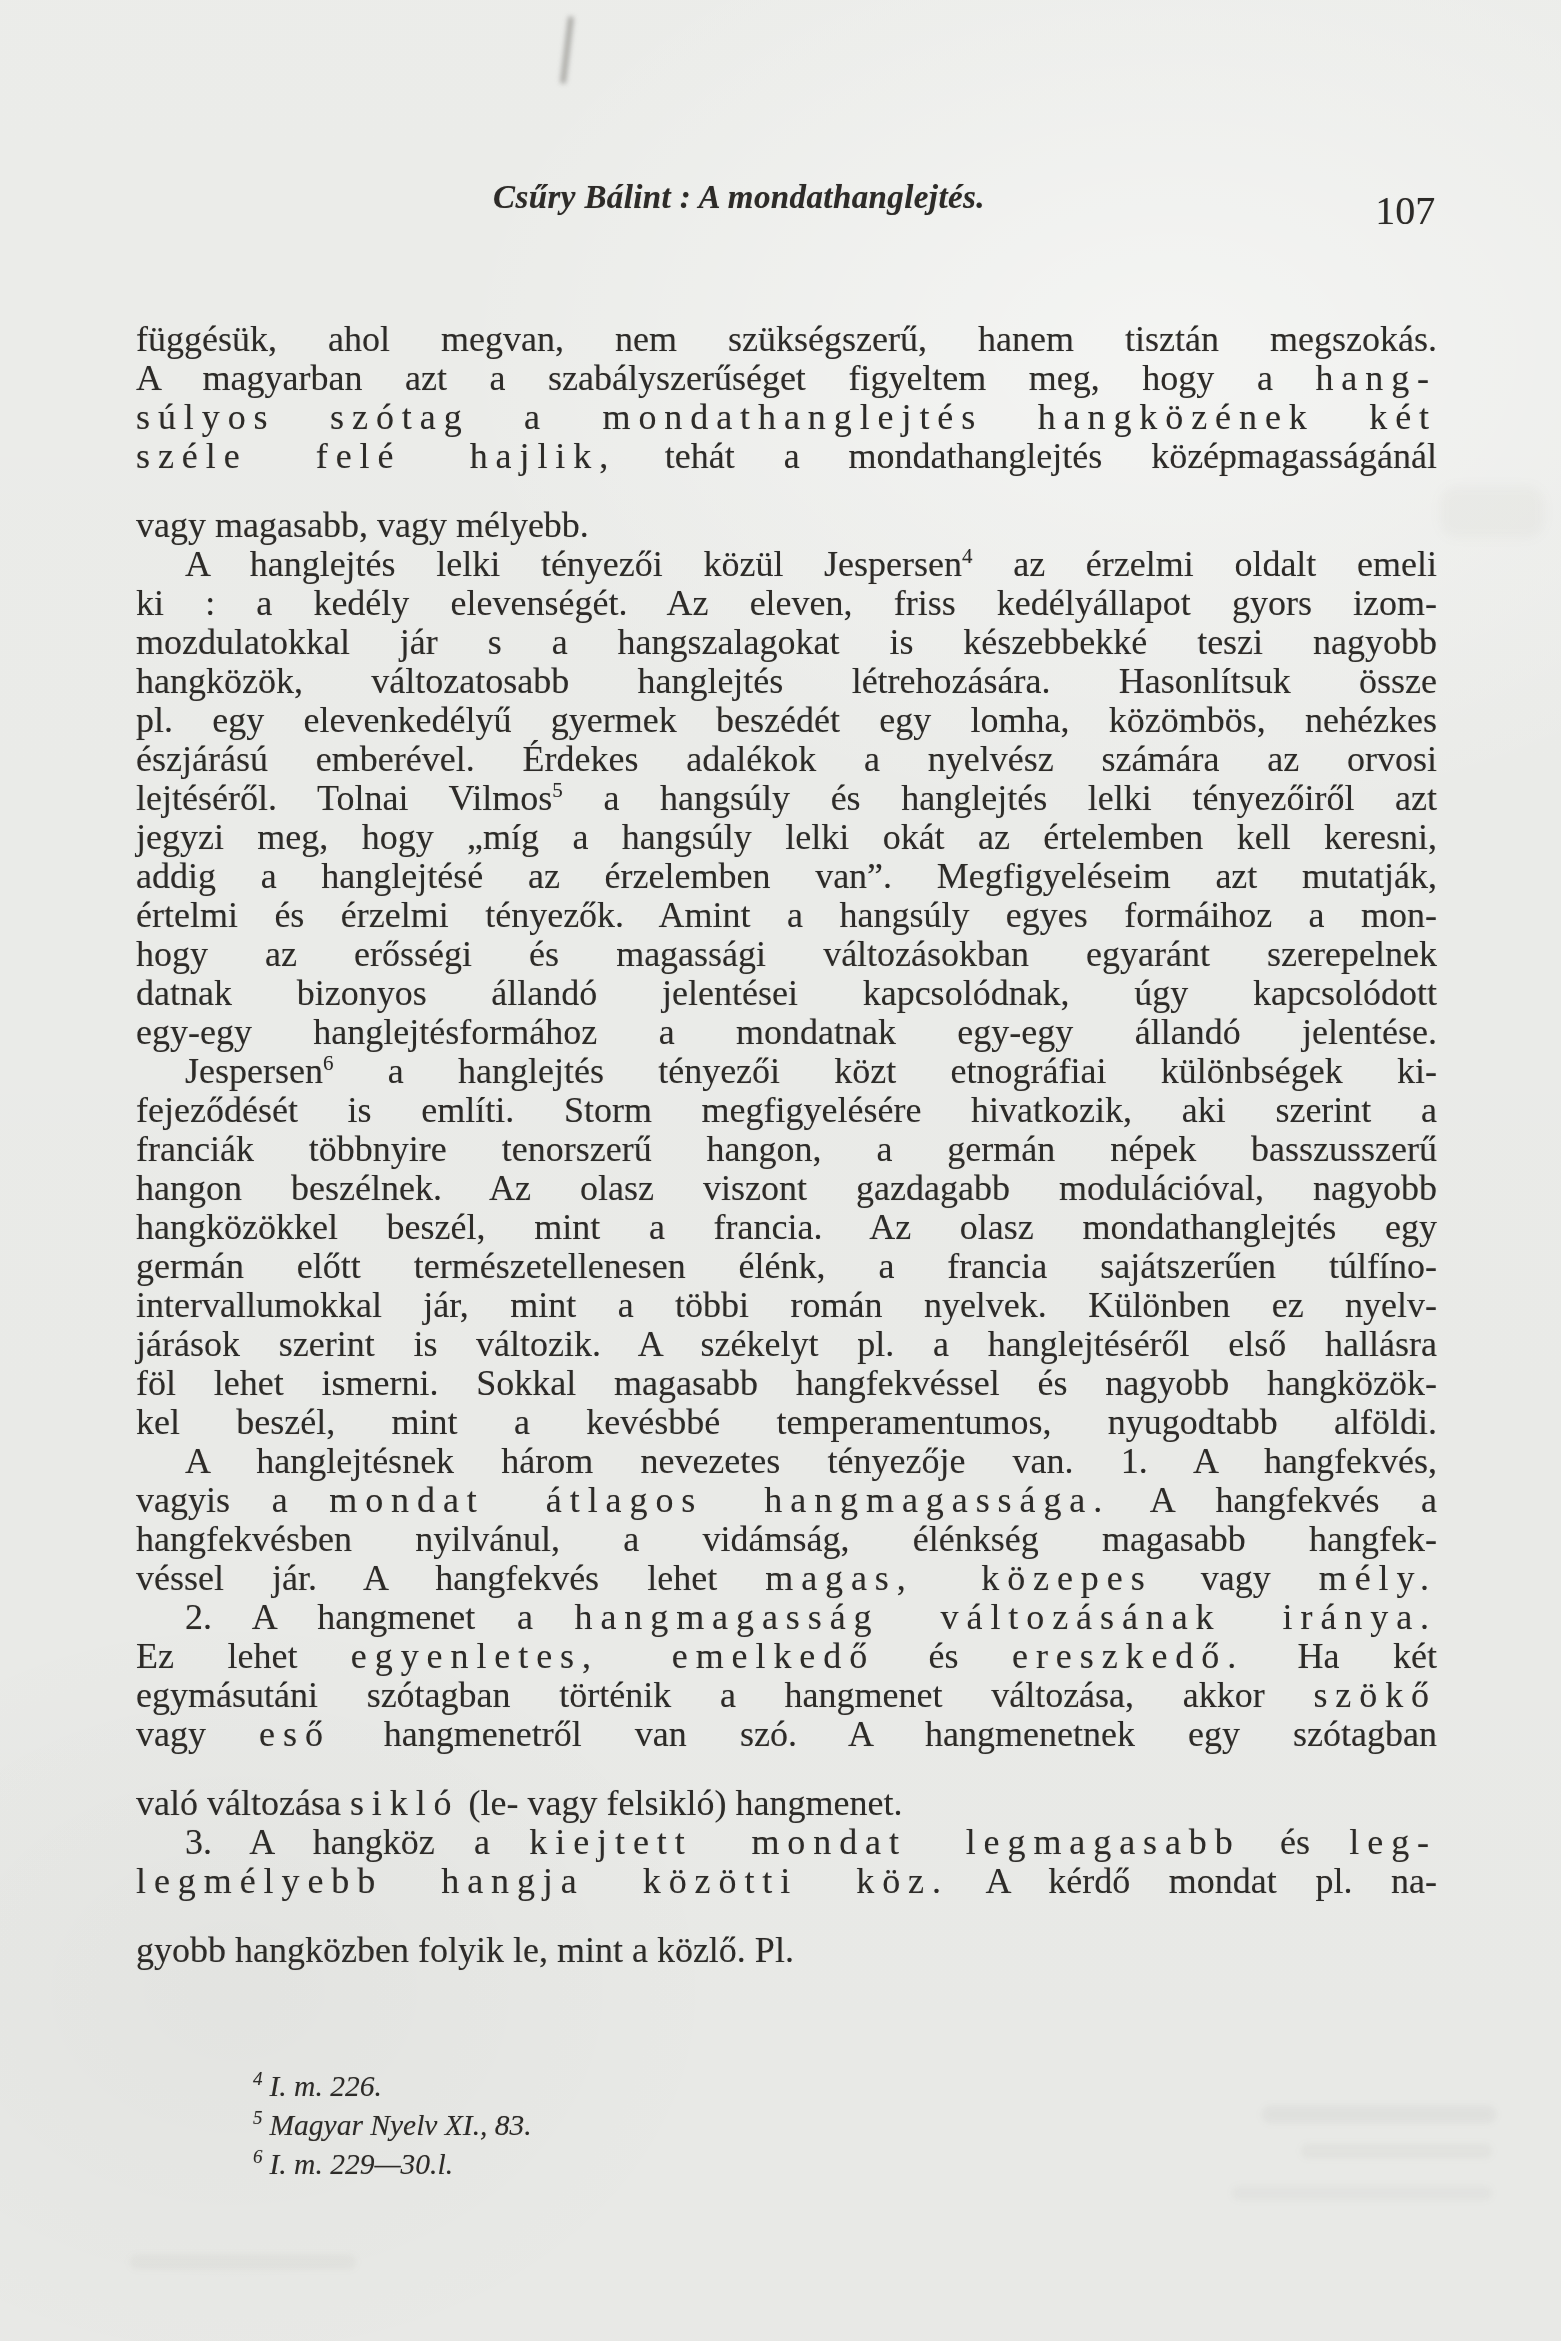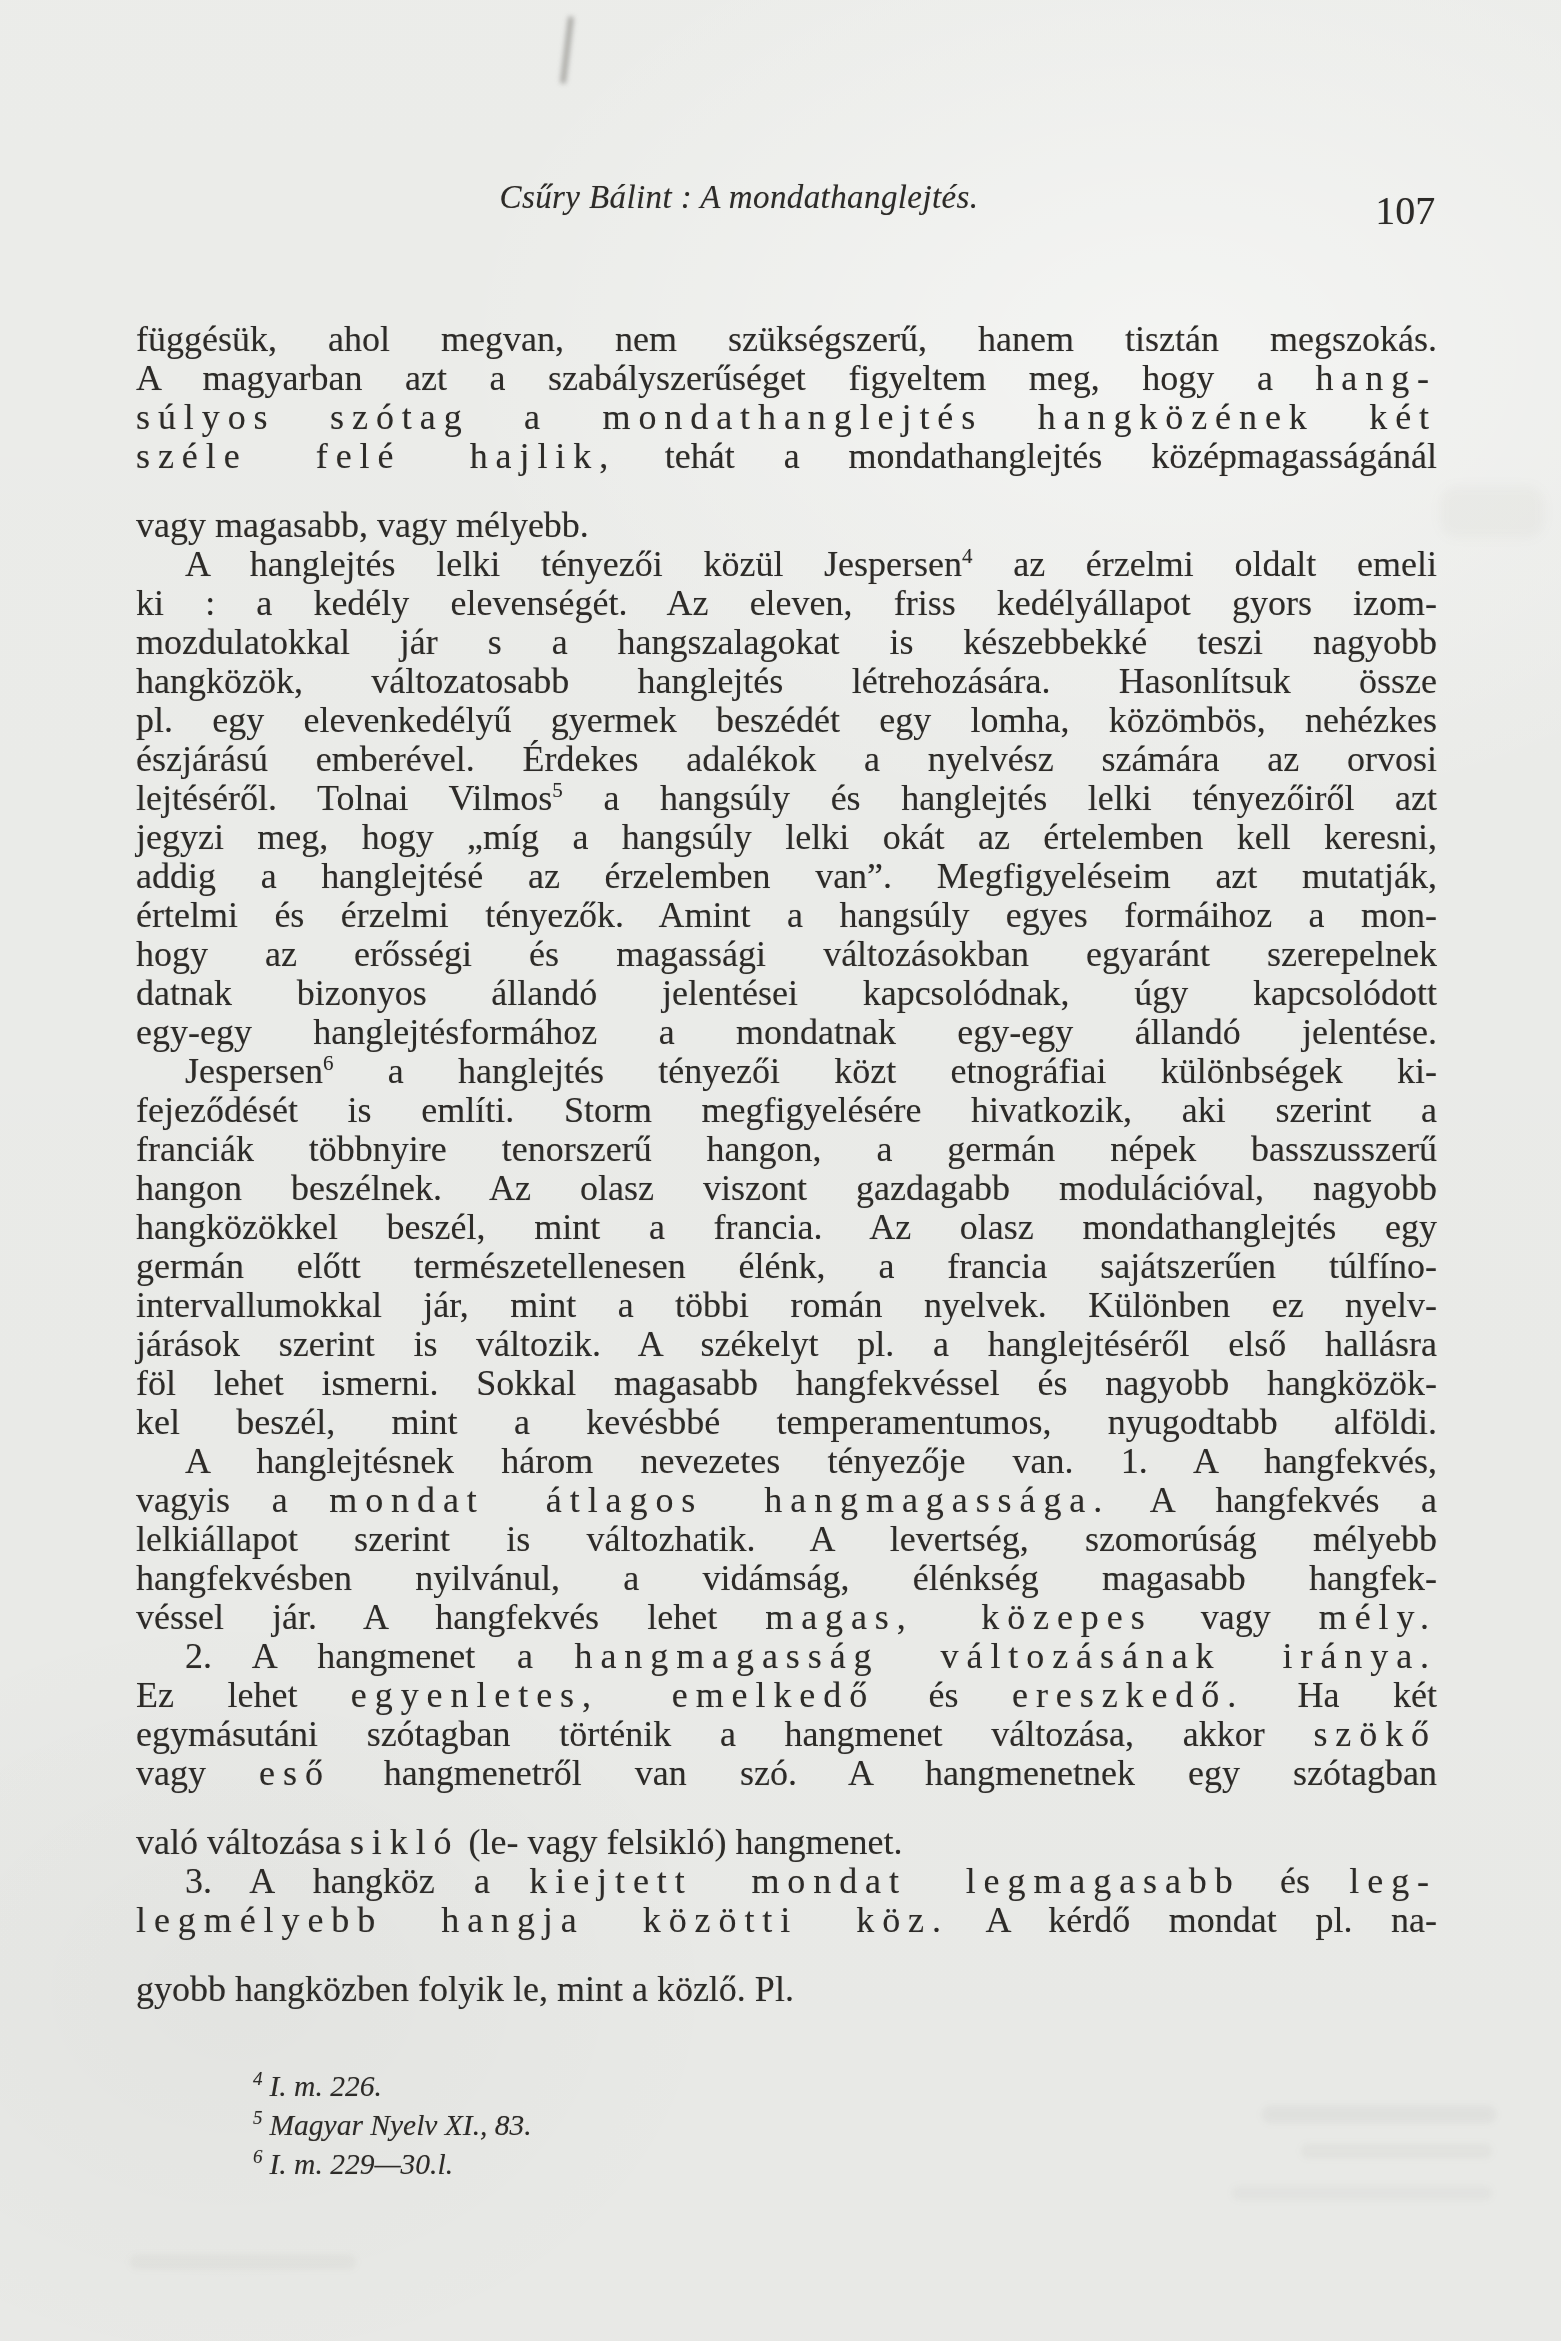--- a/index.html
+++ b/index.html
@@ -13,20 +13,21 @@
     font-family:"Liberation Serif", serif;
     color:#2d2b28;
   }
   .page{position:absolute;inset:0;}
   
   .header{position:absolute;left:136px;top:179px;width:1301px;height:43px;}
   .header .title{
     position:absolute;left:0;right:95px;text-align:center;
     font-style:italic;font-size:33px;letter-spacing:0.4px;
     text-shadow:0 0 0.9px rgba(45,43,40,.35);
+    font-weight:bold;
   }
   .header .pagenum{
     position:absolute;right:1.7px;top:8px;font-size:40px;
     text-shadow:0 0 0.9px rgba(45,43,40,.35);
   }
   
   .body-text{position:absolute;left:136px;top:320px;width:1301px;}
   .line{
     font-size:36px;line-height:39px;height:39px;
     text-align:justify;text-align-last:justify;
@@ -100,21 +101,20 @@
         <div class="line"><span>hangközökkel beszél, mint a francia. Az olasz mondathanglejtés egy</span></div>
         <div class="line"><span>germán előtt természetellenesen élénk, a francia sajátszerűen túlfíno-</span></div>
         <div class="line"><span>intervallumokkal jár, mint a többi román nyelvek. Különben ez nyelv-</span></div>
         <div class="line"><span>járások szerint is változik. A székelyt pl. a hanglejtéséről első hallásra</span></div>
         <div class="line"><span>föl lehet ismerni. Sokkal magasabb hangfekvéssel és nagyobb hangközök-</span></div>
         <div class="line"><span>kel beszél, mint a kevésbbé temperamentumos, nyugodtabb alföldi.</span></div>
       </div>
       <div>
         <div class="line indent"><span>A hanglejtésnek három nevezetes tényezője van. 1. </span><span class="it">A hangfekvés,</span></div>
         <div class="line"><span>vagyis a </span><span class="sp">mondat átlagos hangmagassága.</span><span> A hangfekvés a</span></div>
-        <div class="line"><span>lelkiállapot szerint is változhatik. A levertség, szomorúság mélyebb</span></div>
         <div class="line"><span>hangfekvésben nyilvánul, a vidámság, élénkség magasabb hangfek-</span></div>
         <div class="line"><span>véssel jár. A hangfekvés lehet </span><span class="sp">magas, közepes</span><span> vagy </span><span class="sp">mély.</span></div>
       </div>
       <div>
         <div class="line indent"><span>2. A </span><span class="it">hangmenet a</span><span> </span><span class="sp">hangmagasság változásának iránya.</span></div>
         <div class="line"><span>Ez lehet </span><span class="sp">egyenletes, emelkedő</span><span> és </span><span class="sp">ereszkedő.</span><span> Ha két</span></div>
         <div class="line"><span>egymásutáni szótagban történik a hangmenet változása, akkor </span><span class="sp">szökő</span></div>
         <div class="line"><span>vagy </span><span class="sp">eső</span><span> hangmenetről van szó. A hangmenetnek egy szótagban</span></div>
         <div class="line left"><span>való változása </span><span class="sp">sikló</span><span> (le- vagy felsikló) hangmenet.</span></div>
       </div>

